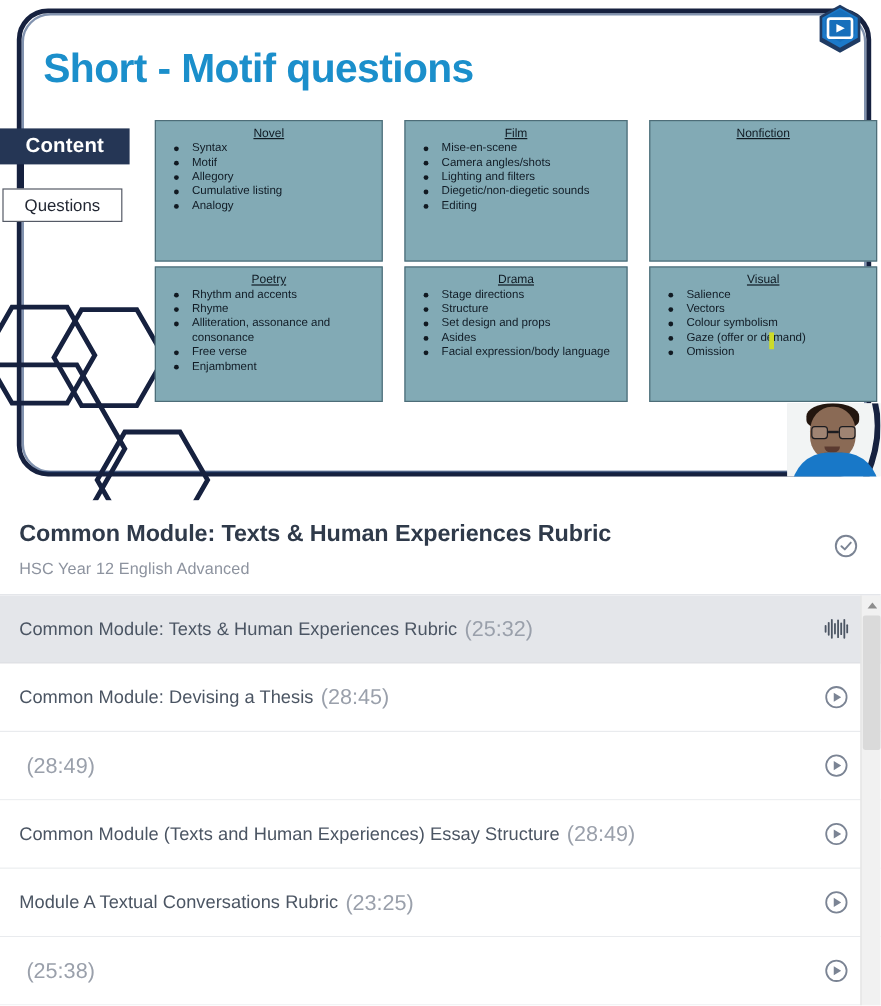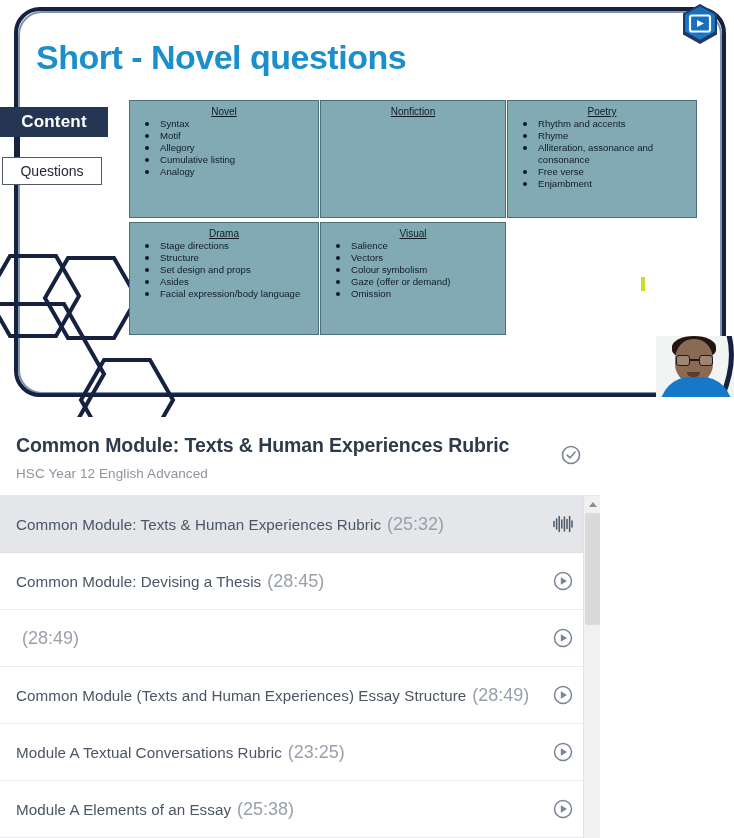--- a/index.html
+++ b/index.html
@@ -108,21 +108,21 @@
 
   
   .box-grid {
     position: absolute;
     left: 129px;
     top: 100px;
     width: 572px;
     display: grid;
     grid-template-columns: 190px 186px 190px;
     grid-template-rows: 118px 113px;
-    gap: 4px 1px;
+    gap: 4px 18px;
   }
   .topic-box {
     background: #82aab5;
     border: 1px solid #4d6d78;
     padding: 5px 6px 4px 6px;
     overflow: hidden;
   }
   .topic-head {
     text-align: center;
     font-size: 10px;
@@ -247,21 +247,21 @@
   .webcam .neck {
     position: absolute;
     left: 31px;
     top: 41px;
     width: 15px;
     height: 12px;
     background: #7a5a47;
   }
 
   
-  .panel { position: relative; width: 600px; height: 421px; background: #ffffff; }
+  .panel { position: relative; width: 734px; height: 421px; background: #ffffff; }
 
   .panel-header {
     position: relative;
     padding: 16px 20px 14px 16px;
     height: 78px;
   }
   .panel-title {
     font-size: 19.5px;
     font-weight: bold;
     color: #2f3a4a;
@@ -377,35 +377,45 @@
 
   <div class="tab-spine"></div>
 
   <div class="tab-content">
     <span>Content</span>
   </div>
   <div class="tab-questions">
     <span>Questions</span>
   </div>
 
-  <div class="slide-title">Short - Novel questions</div>
+  <div class="slide-title">Short - Motif questions</div>
 
   <div class="box-grid">
 
     <div class="topic-box">
       <div class="topic-head">Novel</div>
       <ul class="topic-list">
         <li>Syntax</li>
         <li>Motif</li>
         <li>Allegory</li>
         <li>Cumulative listing</li>
         <li>Analogy</li>
       </ul>
     </div>
 
+    <div class="topic-box">
+      <div class="topic-head">Film</div>
+      <ul class="topic-list">
+        <li>Mise-en-scene</li>
+        <li>Camera angles/shots</li>
+        <li>Lighting and filters</li>
+        <li>Diegetic/non-diegetic sounds</li>
+        <li>Editing</li>
+      </ul>
+    </div>
 
     <div class="topic-box">
       <div class="topic-head">Nonfiction</div>
     </div>
 
     <div class="topic-box">
       <div class="topic-head">Poetry</div>
       <ul class="topic-list">
         <li>Rhythm and accents</li>
         <li>Rhyme</li>
@@ -536,21 +546,20 @@
       <span class="track-dur">(23:25)</span>
       <span class="track-action">
         <svg viewBox="0 0 22 22" width="22" height="22">
           <circle cx="11" cy="11" r="8.5" fill="none" stroke="#7b8494" stroke-width="1.5"></circle>
           <polygon points="8.8,7.2 15,11 8.8,14.8" fill="#7b8494"></polygon>
         </svg>
       </span>
     </div>
 
     <div class="track-row">
-      <span class="track-label">Module A Elements of an Essay</span>
       <span class="track-dur">(25:38)</span>
       <span class="track-action">
         <svg viewBox="0 0 22 22" width="22" height="22">
           <circle cx="11" cy="11" r="8.5" fill="none" stroke="#7b8494" stroke-width="1.5"></circle>
           <polygon points="8.8,7.2 15,11 8.8,14.8" fill="#7b8494"></polygon>
         </svg>
       </span>
     </div>
 
     <div class="scrollbar">

